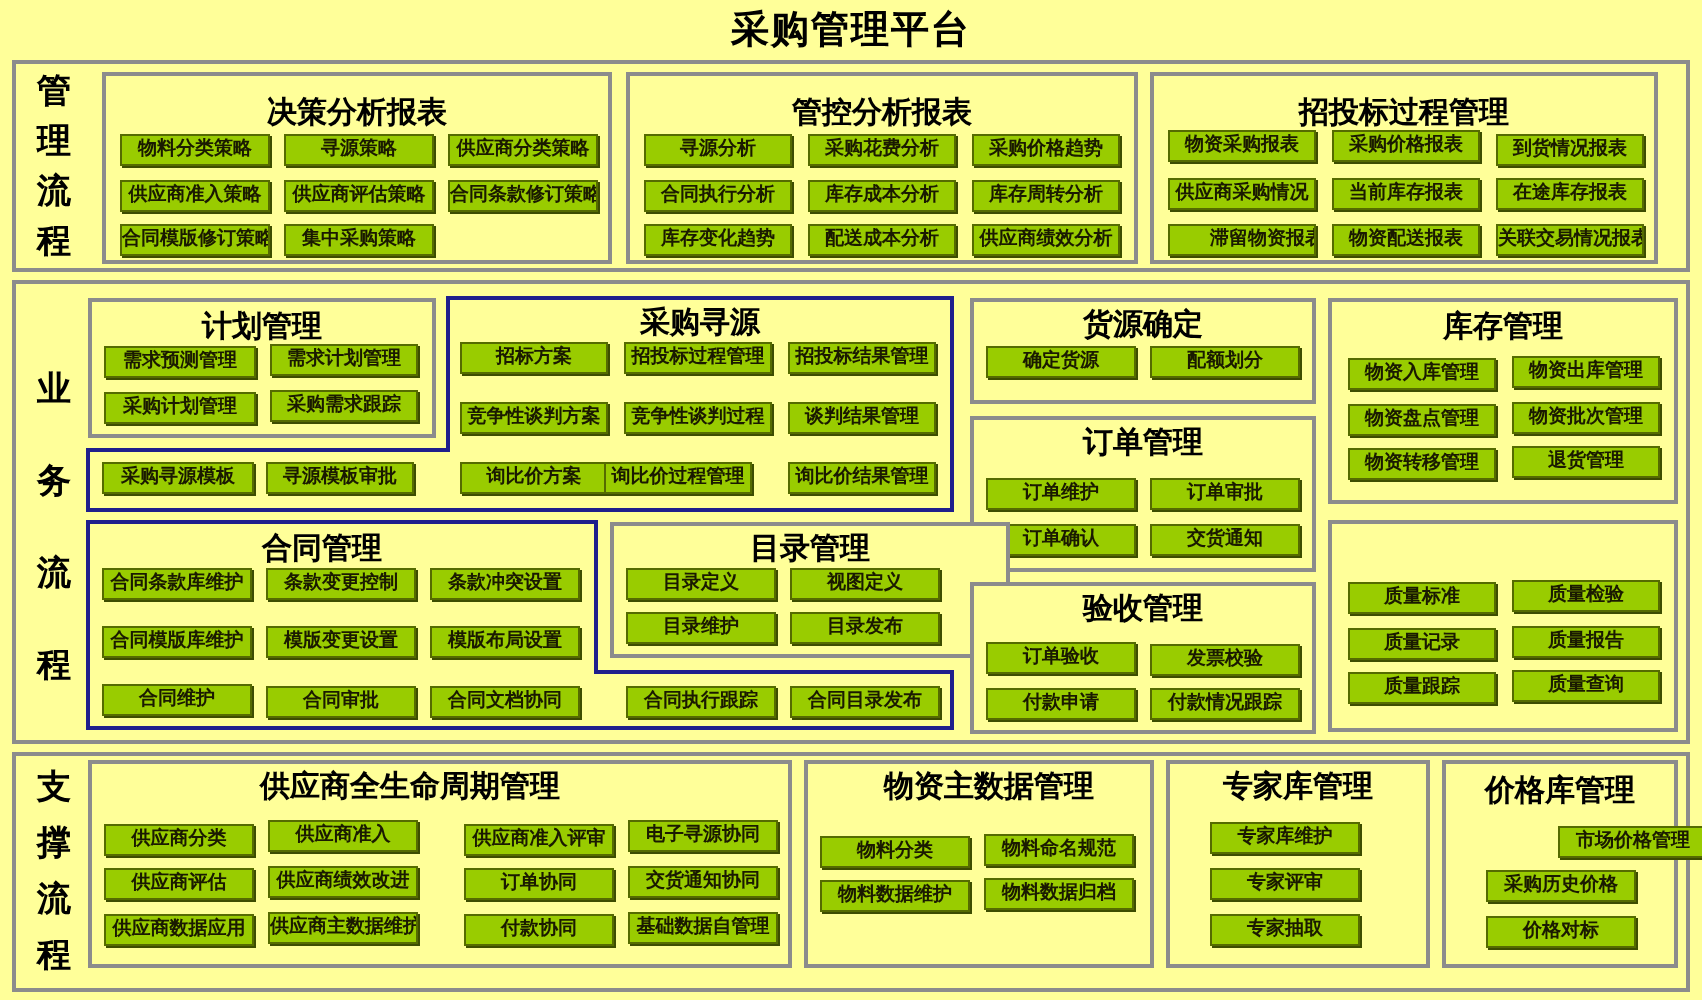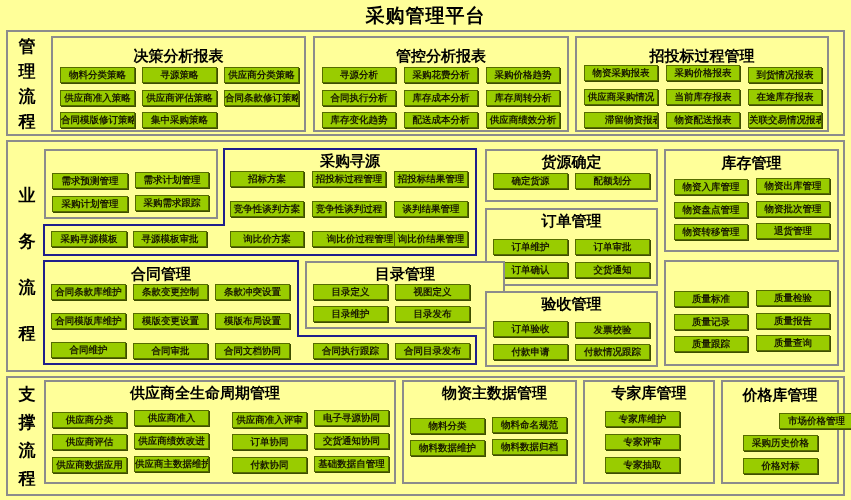--- a/index.html
+++ b/index.html
@@ -72,36 +72,37 @@
     <div>程</div>
   </div>
 </div>
 
 <svg class="abs" style="left:0;top:0;" width="851" height="500">
   <path d="M224 149 L476 149 L476 255 L44 255 L44 225 L224 225 Z" fill="none" stroke="#1f1f8c" stroke-width="2"></path>
   <path d="M44 261 L298 261 L298 336 L476 336 L476 364 L44 364 Z" fill="none" stroke="#1f1f8c" stroke-width="2"></path>
 </svg>
 
 <div class="abs panel" style="left:44px;top:149px;width:174px;height:70px;">
+  <div class="ptitle" style="top:3px;">计划管理</div>
   <div class="btn" style="left:6px;top:22px;width:76px;">需求预测管理</div>
   <div class="btn" style="left:89px;top:21px;width:74px;">需求计划管理</div>
   <div class="btn" style="left:6px;top:45px;width:76px;">采购计划管理</div>
   <div class="btn" style="left:89px;top:44px;width:74px;">采购需求跟踪</div>
 </div>
 
 <div class="abs" style="left:226px;top:151px;width:248px;height:102px;">
   <div class="ptitle" style="top:1px;">采购寻源</div>
   <div class="btn" style="left:4px;top:20px;width:74px;">招标方案</div>
   <div class="btn" style="left:86px;top:20px;width:74px;">招投标过程管理</div>
   <div class="btn" style="left:168px;top:20px;width:74px;">招投标结果管理</div>
   <div class="btn" style="left:4px;top:50px;width:74px;">竞争性谈判方案</div>
   <div class="btn" style="left:86px;top:50px;width:74px;">竞争性谈判过程</div>
   <div class="btn" style="left:168px;top:50px;width:74px;">谈判结果管理</div>
   <div class="btn" style="left:4px;top:80px;width:74px;">询比价方案</div>
-  <div class="btn" style="left:86px;top:80px;width:96px;">询比价过程管理</div>
+  <div class="btn" style="left:76px;top:80px;width:74px;">询比价过程管理</div>
   <div class="btn" style="left:168px;top:80px;width:74px;">询比价结果管理</div>
 </div>
 
 <div class="btn" style="left:51px;top:231px;width:76px;">采购寻源模板</div>
 <div class="btn" style="left:133px;top:231px;width:74px;">寻源模板审批</div>
 
 <div class="abs panel" style="left:485px;top:149px;width:173px;height:53px;">
   <div class="ptitle" style="top:2px;">货源确定</div>
   <div class="btn" style="left:6px;top:22px;width:75px;">确定货源</div>
   <div class="btn" style="left:88px;top:22px;width:75px;">配额划分</div>

